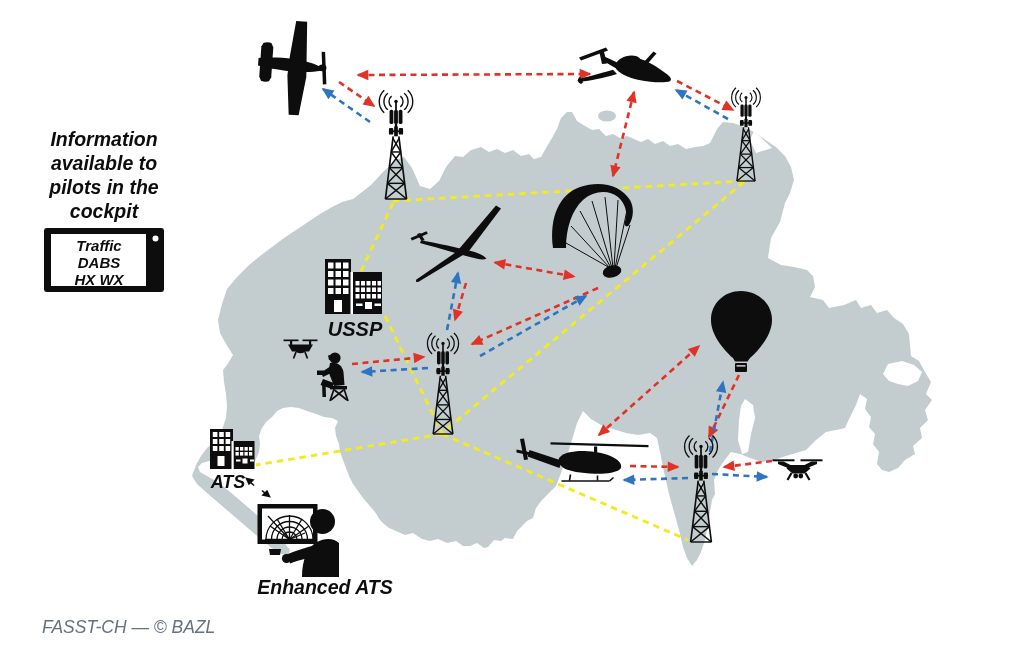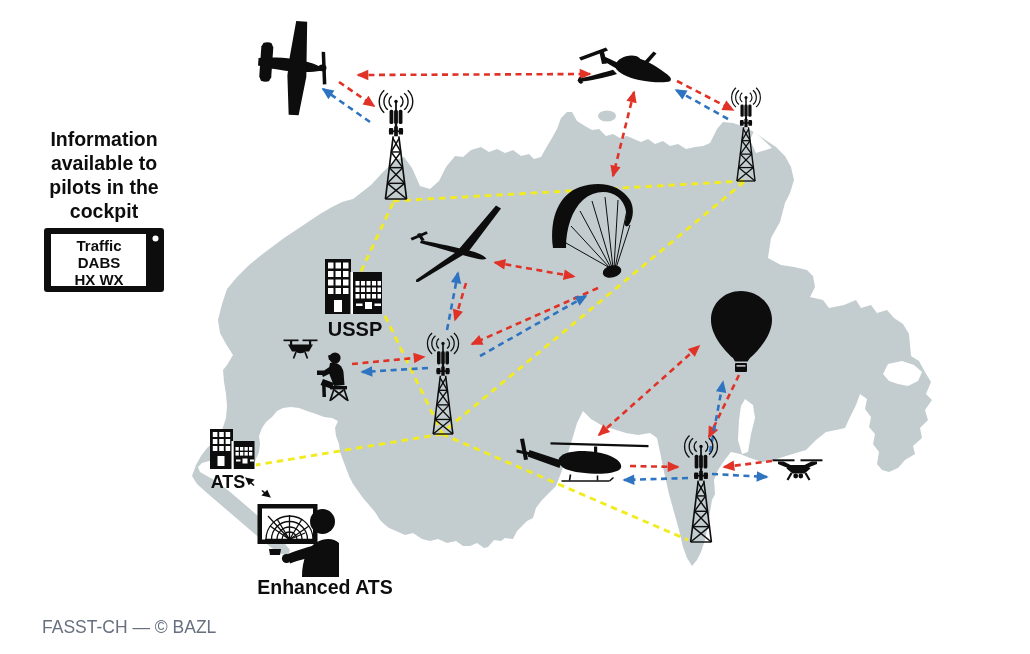--- a/index.html
+++ b/index.html
@@ -1,17 +1,17 @@
 <!DOCTYPE html>
 <html><head>
 <meta charset="utf-8">
 <style>
 html,body{margin:0;padding:0;background:#fff;}
 #wrap{position:relative;width:1030px;height:654px;overflow:hidden;background:#fff;
-font-family:"Liberation Sans",sans-serif;}
+font-family:"Liberation Sans",sans-serif;font-style:italic;}
 svg{display:block;}
 </style>
 </head>
 <body>
 <div id="wrap">
 <svg width="1030" height="654" viewBox="0 0 1030 654">
 <defs>
 <marker id="mr" viewBox="0 0 10 10" refX="8.6" refY="5" markerWidth="5.6" markerHeight="4.6" orient="auto-start-reverse">
           <path d="M0,0.6 L10,5 L0,9.4 Z" fill="#e03226"></path>
         </marker>

